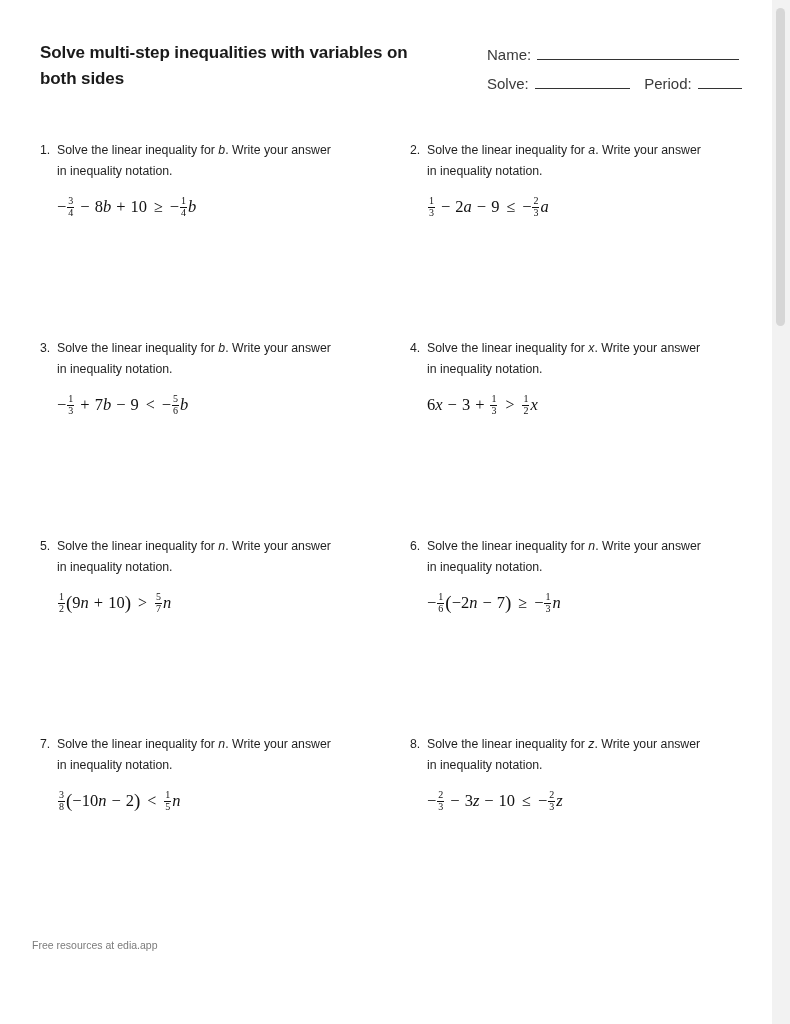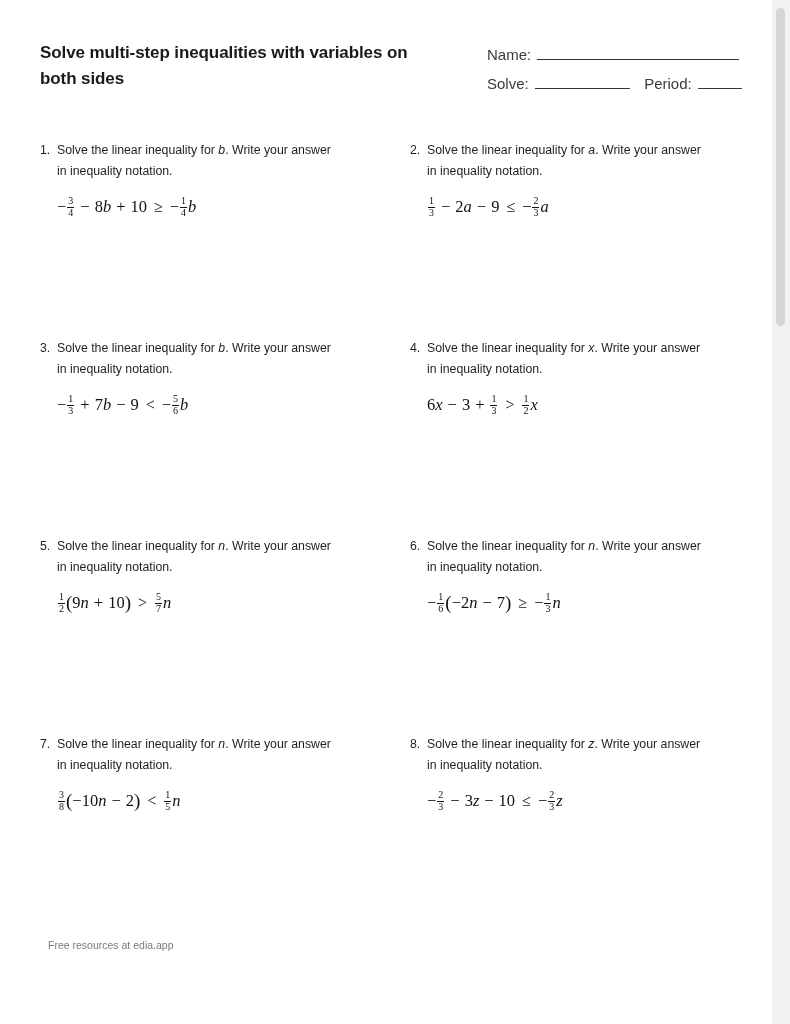--- a/index.html
+++ b/index.html
@@ -139,21 +139,21 @@
     margin: 0 1px;
     position: relative;
     top: 0px;
   }
   .frac .num { padding: 0 1px; }
   .frac .den { padding: 0 1px; border-top: 1.1px solid #111; }
 
   
   .footer {
     position: absolute;
-    left: 48px;
+    left: 32px;
     bottom: 70px;
     font-size: 10.5px;
     color: #7b7b7b;
     line-height: 1.65;
   }
   .footer div { display: block; }
 </style>
 </head>
 <body>
 

